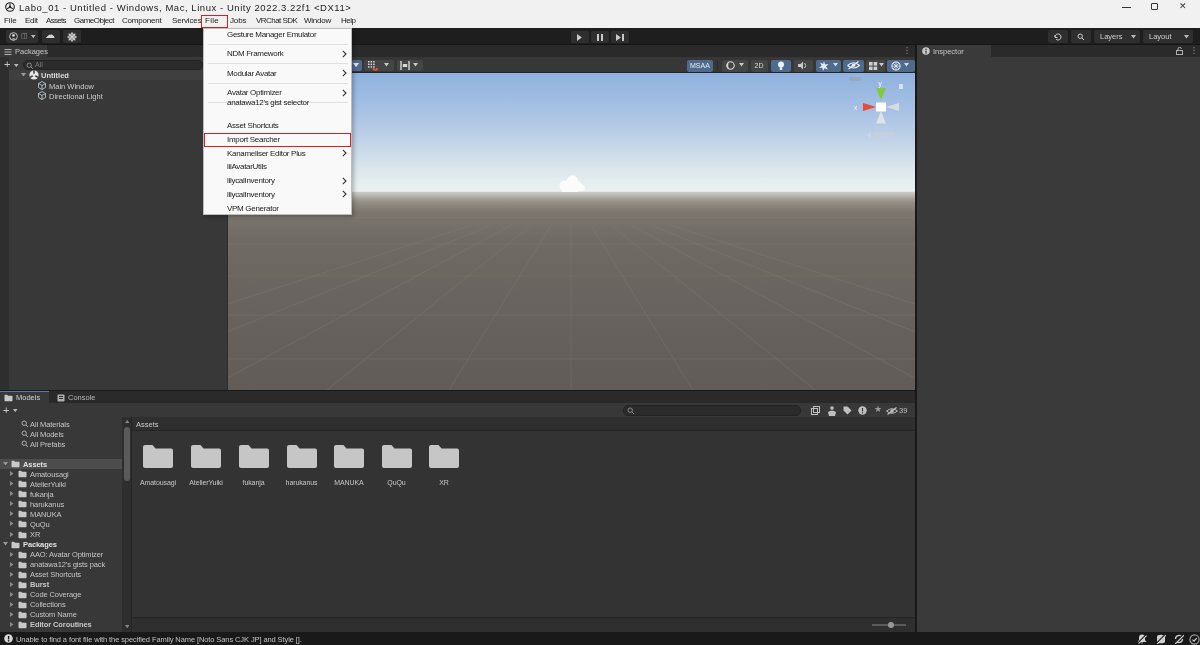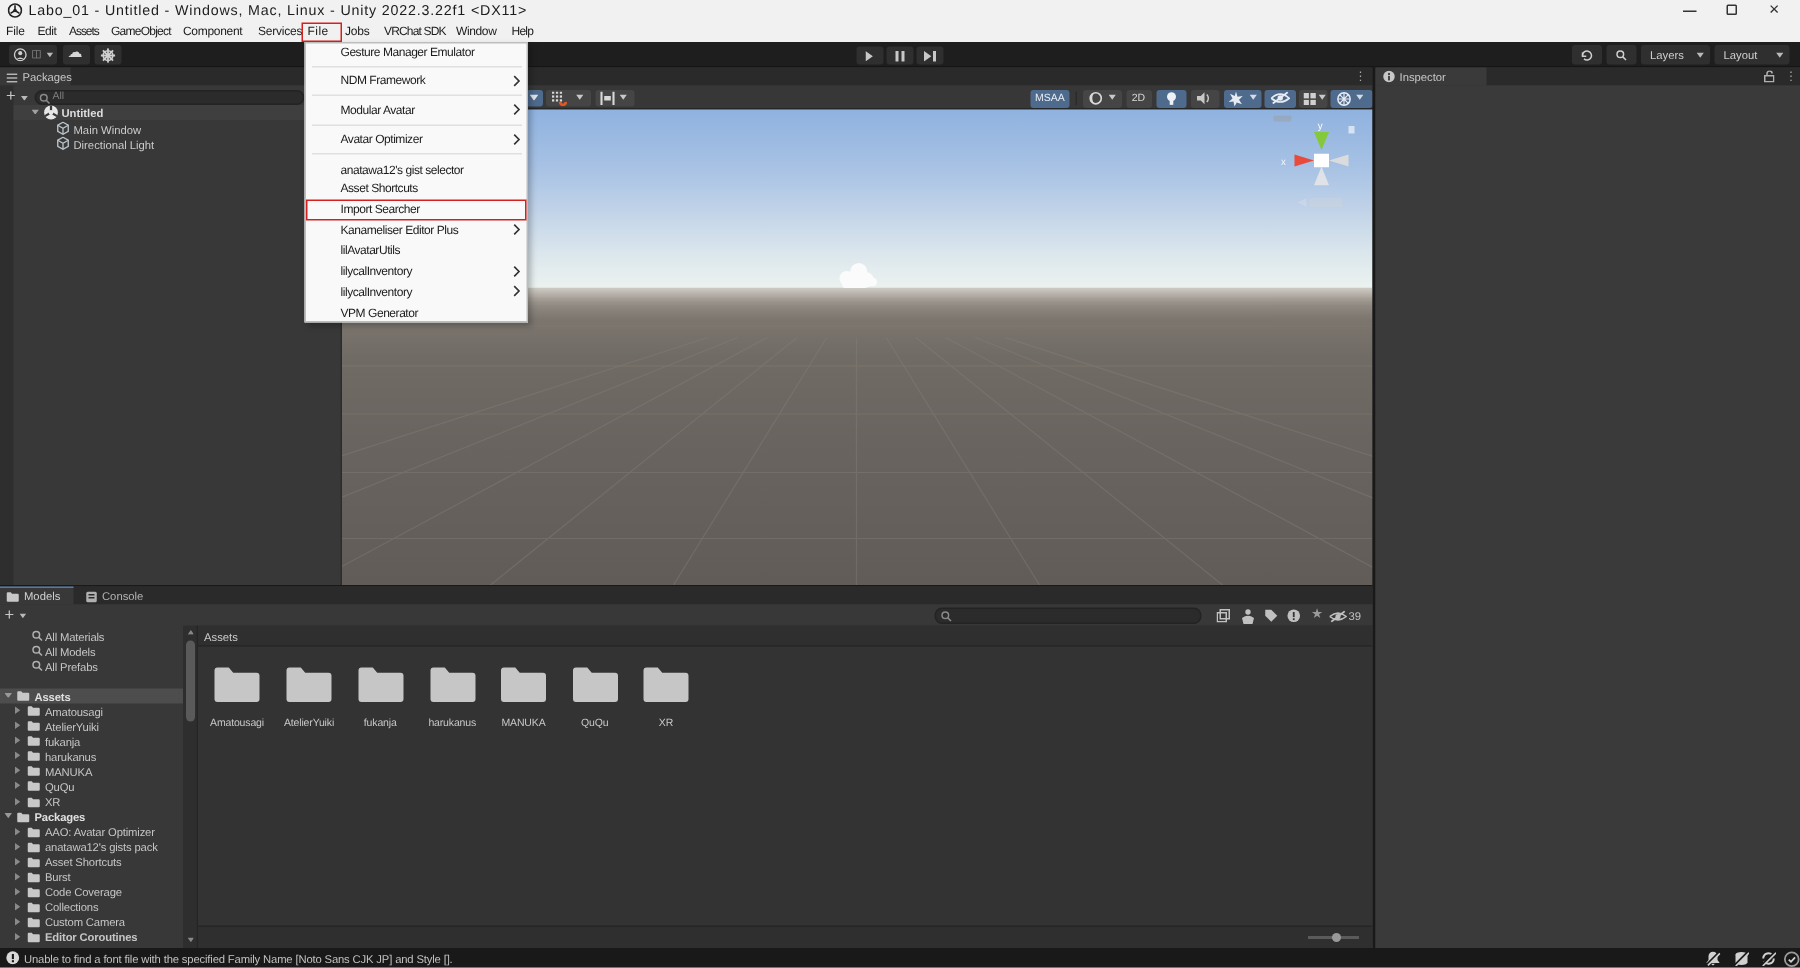--- a/index.html
+++ b/index.html
@@ -443,42 +443,42 @@
 <svg width="9" height="8" viewBox="0 0 9 8" style="position:absolute;left:18px;top:570.6999999999998px">
       <path d="M0.5 1.5 Q0.5 0.8 1.2 0.8 L3.2 0.8 L4 1.8 L7.8 1.8 Q8.5 1.8 8.5 2.5 L8.5 6.5 Q8.5 7.2 7.8 7.2 L1.2 7.2 Q0.5 7.2 0.5 6.5 Z" fill="#c8c8c8"></path>
     </svg>
 <span class="t" style="left:30px;top:570.1999999999998px;font-size:7.5px;color:#c6c6c6;font-weight:normal;letter-spacing:-0.1px">Asset Shortcuts</span>
 <svg width="3.5" height="5" style="position:absolute;left:10px;top:581.7499999999998px;opacity:1.0">
       <polygon points="0,0 0,5 3.5,2.5" fill="#8a8a8a"></polygon>
     </svg>
 <svg width="9" height="8" viewBox="0 0 9 8" style="position:absolute;left:18px;top:580.7499999999998px">
       <path d="M0.5 1.5 Q0.5 0.8 1.2 0.8 L3.2 0.8 L4 1.8 L7.8 1.8 Q8.5 1.8 8.5 2.5 L8.5 6.5 Q8.5 7.2 7.8 7.2 L1.2 7.2 Q0.5 7.2 0.5 6.5 Z" fill="#c8c8c8"></path>
     </svg>
-<span class="t" style="left:30px;top:580.2499999999998px;font-size:7.5px;color:#c6c6c6;font-weight:normal;letter-spacing:-0.1px">Burst</span>
+<span class="t" style="left:30px;top:580.2499999999998px;font-size:7.5px;color:#c6c6c6;font-weight:bold;letter-spacing:-0.1px">Burst</span>
 <svg width="3.5" height="5" style="position:absolute;left:10px;top:591.7999999999997px;opacity:1.0">
       <polygon points="0,0 0,5 3.5,2.5" fill="#8a8a8a"></polygon>
     </svg>
 <svg width="9" height="8" viewBox="0 0 9 8" style="position:absolute;left:18px;top:590.7999999999997px">
       <path d="M0.5 1.5 Q0.5 0.8 1.2 0.8 L3.2 0.8 L4 1.8 L7.8 1.8 Q8.5 1.8 8.5 2.5 L8.5 6.5 Q8.5 7.2 7.8 7.2 L1.2 7.2 Q0.5 7.2 0.5 6.5 Z" fill="#c8c8c8"></path>
     </svg>
 <span class="t" style="left:30px;top:590.2999999999997px;font-size:7.5px;color:#c6c6c6;font-weight:normal;letter-spacing:-0.1px">Code Coverage</span>
 <svg width="3.5" height="5" style="position:absolute;left:10px;top:601.8499999999997px;opacity:1.0">
       <polygon points="0,0 0,5 3.5,2.5" fill="#8a8a8a"></polygon>
     </svg>
 <svg width="9" height="8" viewBox="0 0 9 8" style="position:absolute;left:18px;top:600.8499999999997px">
       <path d="M0.5 1.5 Q0.5 0.8 1.2 0.8 L3.2 0.8 L4 1.8 L7.8 1.8 Q8.5 1.8 8.5 2.5 L8.5 6.5 Q8.5 7.2 7.8 7.2 L1.2 7.2 Q0.5 7.2 0.5 6.5 Z" fill="#c8c8c8"></path>
     </svg>
 <span class="t" style="left:30px;top:600.3499999999997px;font-size:7.5px;color:#c6c6c6;font-weight:normal;letter-spacing:-0.1px">Collections</span>
 <svg width="3.5" height="5" style="position:absolute;left:10px;top:611.8999999999996px;opacity:1.0">
       <polygon points="0,0 0,5 3.5,2.5" fill="#8a8a8a"></polygon>
     </svg>
 <svg width="9" height="8" viewBox="0 0 9 8" style="position:absolute;left:18px;top:610.8999999999996px">
       <path d="M0.5 1.5 Q0.5 0.8 1.2 0.8 L3.2 0.8 L4 1.8 L7.8 1.8 Q8.5 1.8 8.5 2.5 L8.5 6.5 Q8.5 7.2 7.8 7.2 L1.2 7.2 Q0.5 7.2 0.5 6.5 Z" fill="#c8c8c8"></path>
     </svg>
-<span class="t" style="left:30px;top:610.3999999999996px;font-size:7.5px;color:#c6c6c6;font-weight:normal;letter-spacing:-0.1px">Custom Camera</span>
+<span class="t" style="left:30px;top:610.3999999999996px;font-size:7.5px;color:#c6c6c6;font-weight:normal;letter-spacing:-0.1px">Custom Name</span>
 <svg width="3.5" height="5" style="position:absolute;left:10px;top:621.9499999999996px;opacity:1.0">
       <polygon points="0,0 0,5 3.5,2.5" fill="#8a8a8a"></polygon>
     </svg>
 <svg width="9" height="8" viewBox="0 0 9 8" style="position:absolute;left:18px;top:620.9499999999996px">
       <path d="M0.5 1.5 Q0.5 0.8 1.2 0.8 L3.2 0.8 L4 1.8 L7.8 1.8 Q8.5 1.8 8.5 2.5 L8.5 6.5 Q8.5 7.2 7.8 7.2 L1.2 7.2 Q0.5 7.2 0.5 6.5 Z" fill="#c8c8c8"></path>
     </svg>
 <span class="t" style="left:30px;top:620.4499999999996px;font-size:7.5px;color:#c6c6c6;font-weight:bold;letter-spacing:-0.1px">Editor Coroutines</span>
 <div style="position:absolute;left:122px;top:417px;width:9px;height:215px;background:#2e2e2e;"></div>
 <svg width="4.5" height="3.15" style="position:absolute;left:124.5px;top:419.5px;opacity:1.0">
       <polygon points="0,3.15 4.5,3.15 2.25,0" fill="#888"></polygon>
@@ -560,21 +560,21 @@
 <span class="t" style="left:227px;top:68.8px;font-size:8px;color:#1b1b1b;letter-spacing:-0.3px">Modular Avatar</span>
 <svg width="5" height="8" style="position:absolute;left:342px;top:69.4px">
       <path d="M0.8 0.8 L4 4 L0.8 7.2" fill="none" stroke="#333" stroke-width="1.1"></path>
     </svg>
 <div style="position:absolute;left:208px;top:82.5px;width:140px;height:1px;background:#e0e0e0;"></div>
 <span class="t" style="left:227px;top:88.2px;font-size:8px;color:#1b1b1b;letter-spacing:-0.3px">Avatar Optimizer</span>
 <svg width="5" height="8" style="position:absolute;left:342px;top:88.80000000000001px">
       <path d="M0.8 0.8 L4 4 L0.8 7.2" fill="none" stroke="#333" stroke-width="1.1"></path>
     </svg>
 <div style="position:absolute;left:208px;top:101.9px;width:140px;height:1px;background:#e0e0e0;"></div>
-<span class="t" style="left:227px;top:109px;font-size:8px;color:#1b1b1b;letter-spacing:-0.3px">anatawa12's gist selector</span>
+<span class="t" style="left:227px;top:98px;font-size:8px;color:#1b1b1b;letter-spacing:-0.3px">anatawa12's gist selector</span>
 <span class="t" style="left:227px;top:121.30000000000001px;font-size:8px;color:#1b1b1b;letter-spacing:-0.3px">Asset Shortcuts</span>
 <span class="t" style="left:227px;top:135.0px;font-size:8px;color:#1b1b1b;letter-spacing:-0.3px">Import Searcher</span>
 <span class="t" style="left:227px;top:148.7px;font-size:8px;color:#1b1b1b;letter-spacing:-0.3px">Kanameliser Editor Plus</span>
 <svg width="5" height="8" style="position:absolute;left:342px;top:149.29999999999998px">
       <path d="M0.8 0.8 L4 4 L0.8 7.2" fill="none" stroke="#333" stroke-width="1.1"></path>
     </svg>
 <span class="t" style="left:227px;top:162.39999999999998px;font-size:8px;color:#1b1b1b;letter-spacing:-0.3px">lilAvatarUtils</span>
 <span class="t" style="left:227px;top:176.09999999999997px;font-size:8px;color:#1b1b1b;letter-spacing:-0.3px">lilycalInventory</span>
 <svg width="5" height="8" style="position:absolute;left:342px;top:176.69999999999996px">
       <path d="M0.8 0.8 L4 4 L0.8 7.2" fill="none" stroke="#333" stroke-width="1.1"></path>

